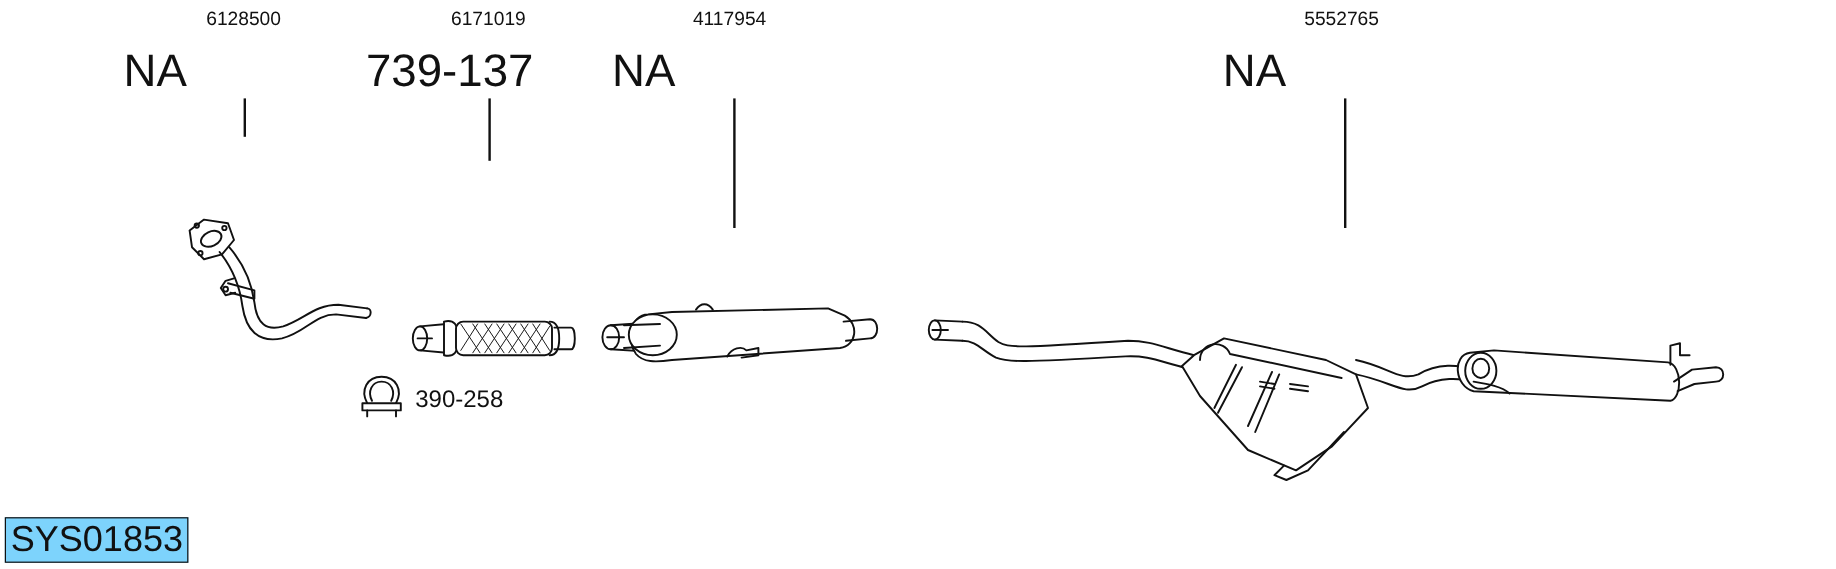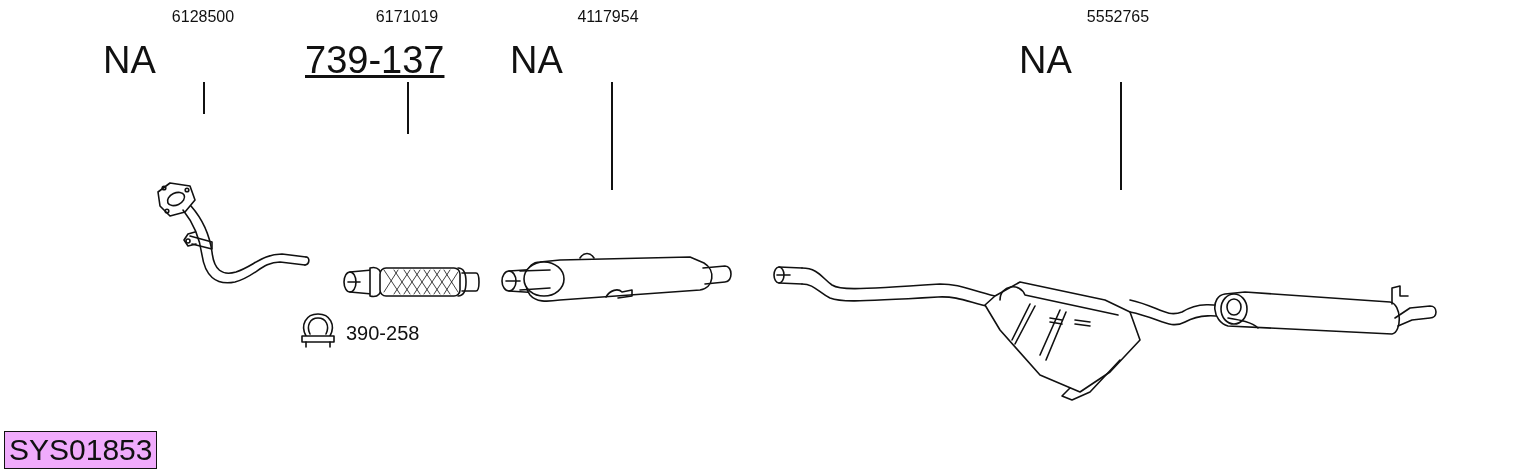--- a/index.html
+++ b/index.html
@@ -2,32 +2,32 @@
 <html><head>
   <meta charset="utf-8">
   <style>
     html, body { margin:0; padding:0; background:#ffffff; }
     body { width:1530px; height:474px; position:relative; overflow:hidden; font-family:"Liberation Sans", sans-serif; color:#111; }
     .abs { position:absolute; }
     .oem { font-size:16px; text-align:center; width:120px; }
     .num { font-size:38px; text-align:left; width:200px; line-height:1; }
     .leader { position:absolute; width:1.6px; background:#111; }
     .clamp-label { font-size:20px; }
-    .sys-box { position:absolute; left:4px; top:431px; border:1.5px solid #111; padding:0 4px; font-size:30px; line-height:36px; background:#f0abfc; }
+    .sys-box { position:absolute; left:4px; top:431px; border:1.5px solid #111; padding:0 4px; font-size:30px; line-height:36px; background:#7dd3fc; }
     svg.drawing { position:absolute; left:0; top:0; }
   </style>
 </head>
 <body>
 
 <div class="abs oem" style="left:143px; top:8px;">6128500</div>
 <div class="abs num" style="left:103px; top:41px;">NA</div>
 <div class="leader" style="left:203px; top:82px; height:32px;"></div>
 
 <div class="abs oem" style="left:347px; top:8px;">6171019</div>
-<div class="abs num" style="left:305px; top:41px;text-decoration:underline;">739-137</div>
+<div class="abs num" style="left:305px; top:41px;">739-137</div>
 <div class="leader" style="left:407px; top:82px; height:52px;"></div>
 
 <div class="abs oem" style="left:548px; top:8px;">4117954</div>
 <div class="abs num" style="left:510px; top:41px;">NA</div>
 <div class="leader" style="left:611px; top:82px; height:108px;"></div>
 
 <div class="abs oem" style="left:1058px; top:8px;">5552765</div>
 <div class="abs num" style="left:1019px; top:41px;">NA</div>
 <div class="leader" style="left:1120px; top:82px; height:108px;"></div>
 

